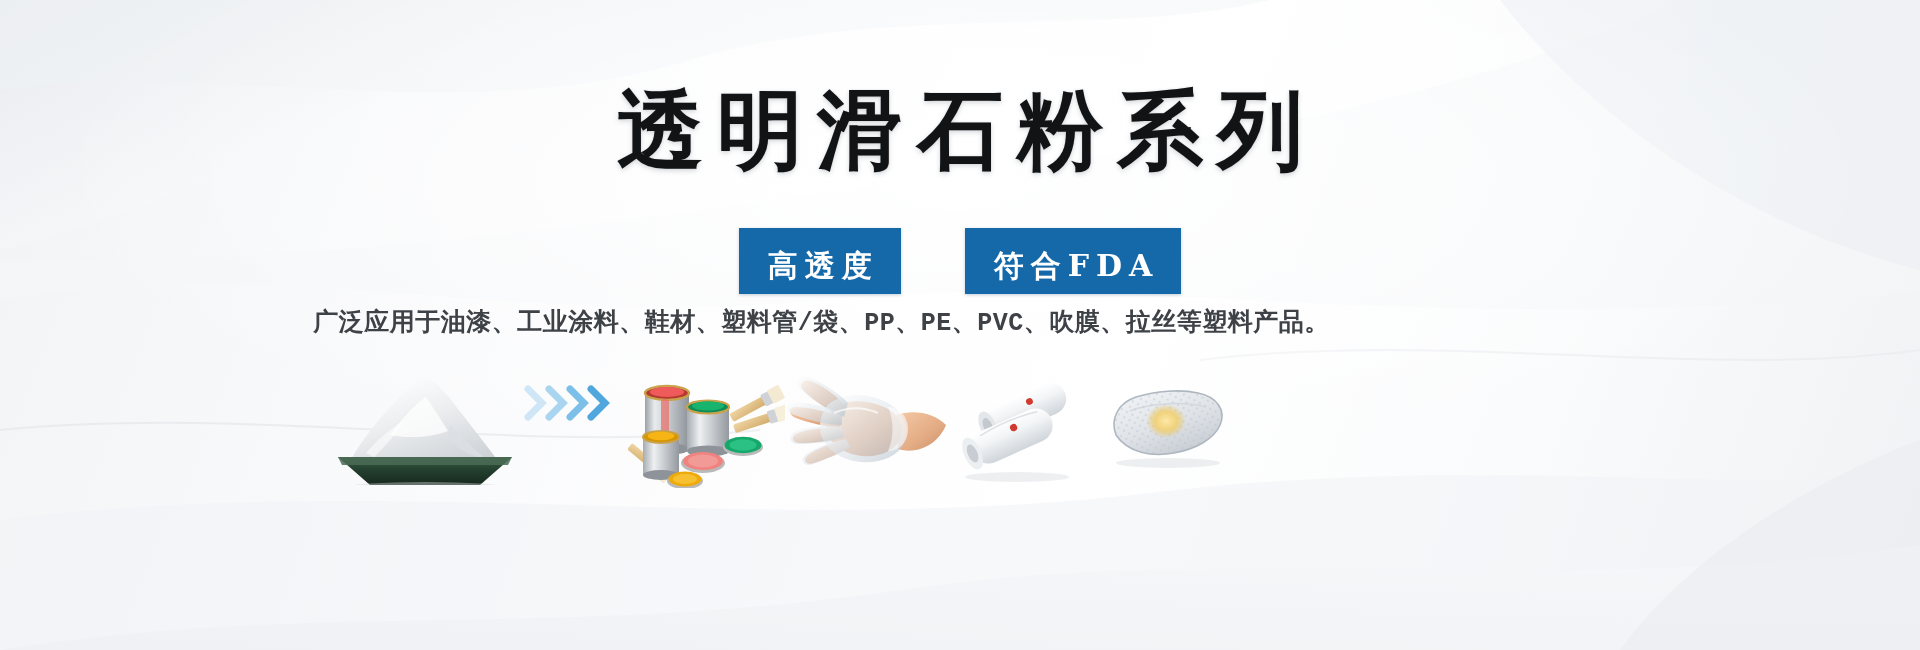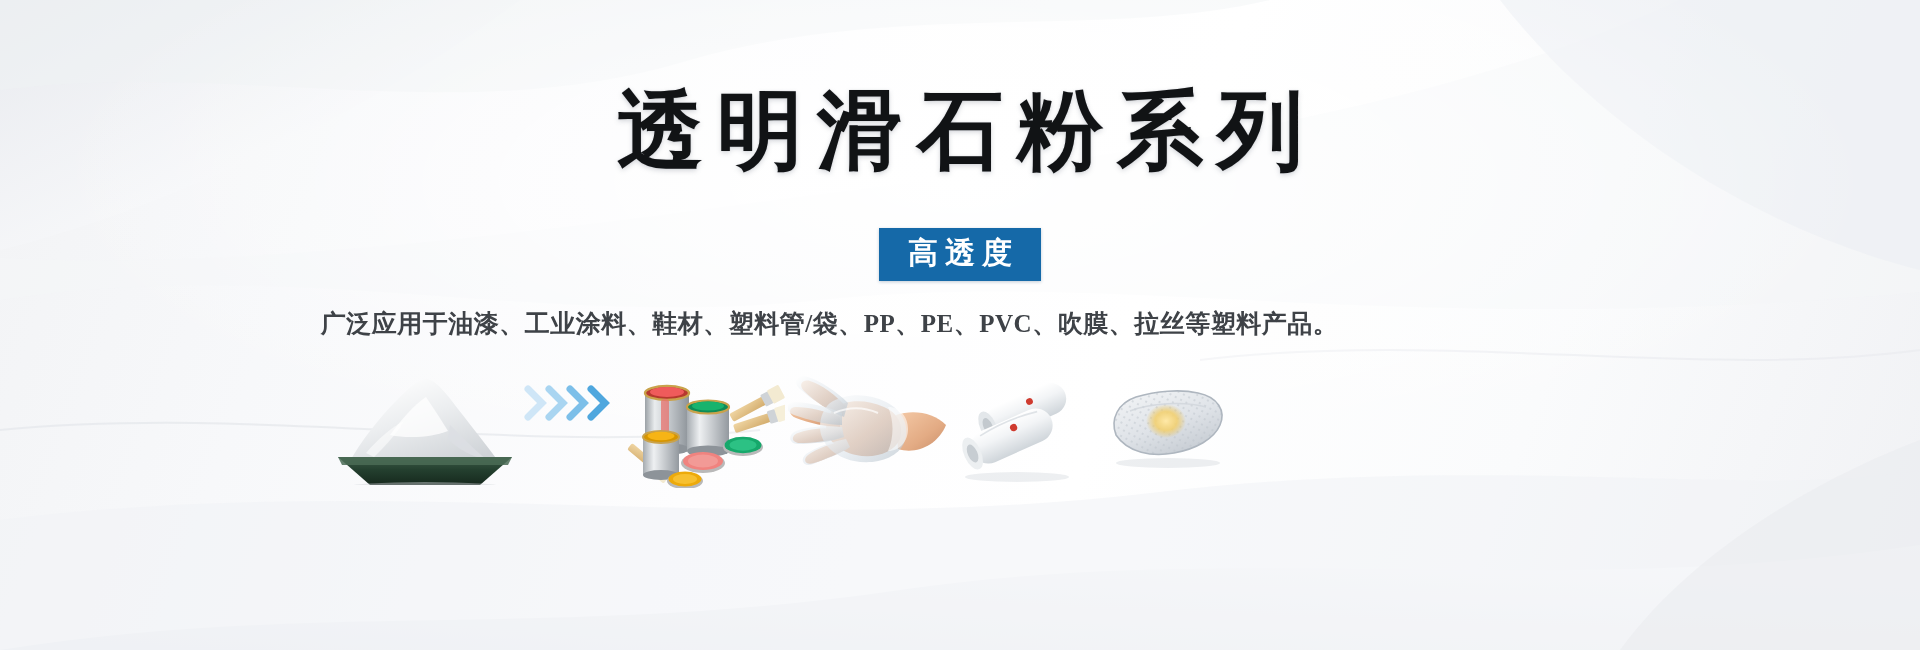--- a/index.html
+++ b/index.html
@@ -57,30 +57,30 @@
   .badge {
     display:inline-block;
     background:#1569a8;
     color:#ffffff;
     font-family:"DejaVu Serif","Liberation Serif",serif;
     font-weight:700;
     font-size:30px;
     line-height:1;
     letter-spacing:7px;
     text-indent:7px;
-    padding:10px 22px 13px 22px;
+    padding:23px 22px 13px 22px;
     white-space:nowrap;
     box-shadow:0 1px 3px rgba(20,60,100,0.25);
   }
 
   .desc {
     position:absolute;
-    left:8px; top:307px;
+    left:0; top:307px;
     width:1643px;
-    font-family:Liberation Serif, serif;
+    font-family:Liberation Mono, monospace;
     font-weight:700;
     font-size:25px;
     line-height:34px;
     letter-spacing:0.5px;
     color:#3e4247;
     white-space:nowrap;
   }
 
   
   .products {
@@ -126,20 +126,21 @@
     <path d="M1200,360 C1450,330 1700,380 1920,350" stroke="#e9ebef" stroke-width="2" fill="none" opacity="0.7"></path>
     <rect x="0" y="0" width="1920" height="650" fill="url(#glow)"></rect>
   </svg>
 
   <div class="hero">
 
     <div class="title">透明滑石粉系列</div>
 
     <div class="badges">
       <span class="badge">高透度</span>
+      <span class="badge">符合FDA</span>
     </div>
 
     <div class="desc">广泛应用于油漆、工业涂料、鞋材、塑料管/袋、PP、PE、PVC、吹膜、拉丝等塑料产品。</div>
   </div>
 
   <div class="products">
 
     <div class="product" style="left:20px; top:10px; width:190px; height:120px;">
       <svg width="190" height="120" viewBox="0 0 190 120">
         <defs>

